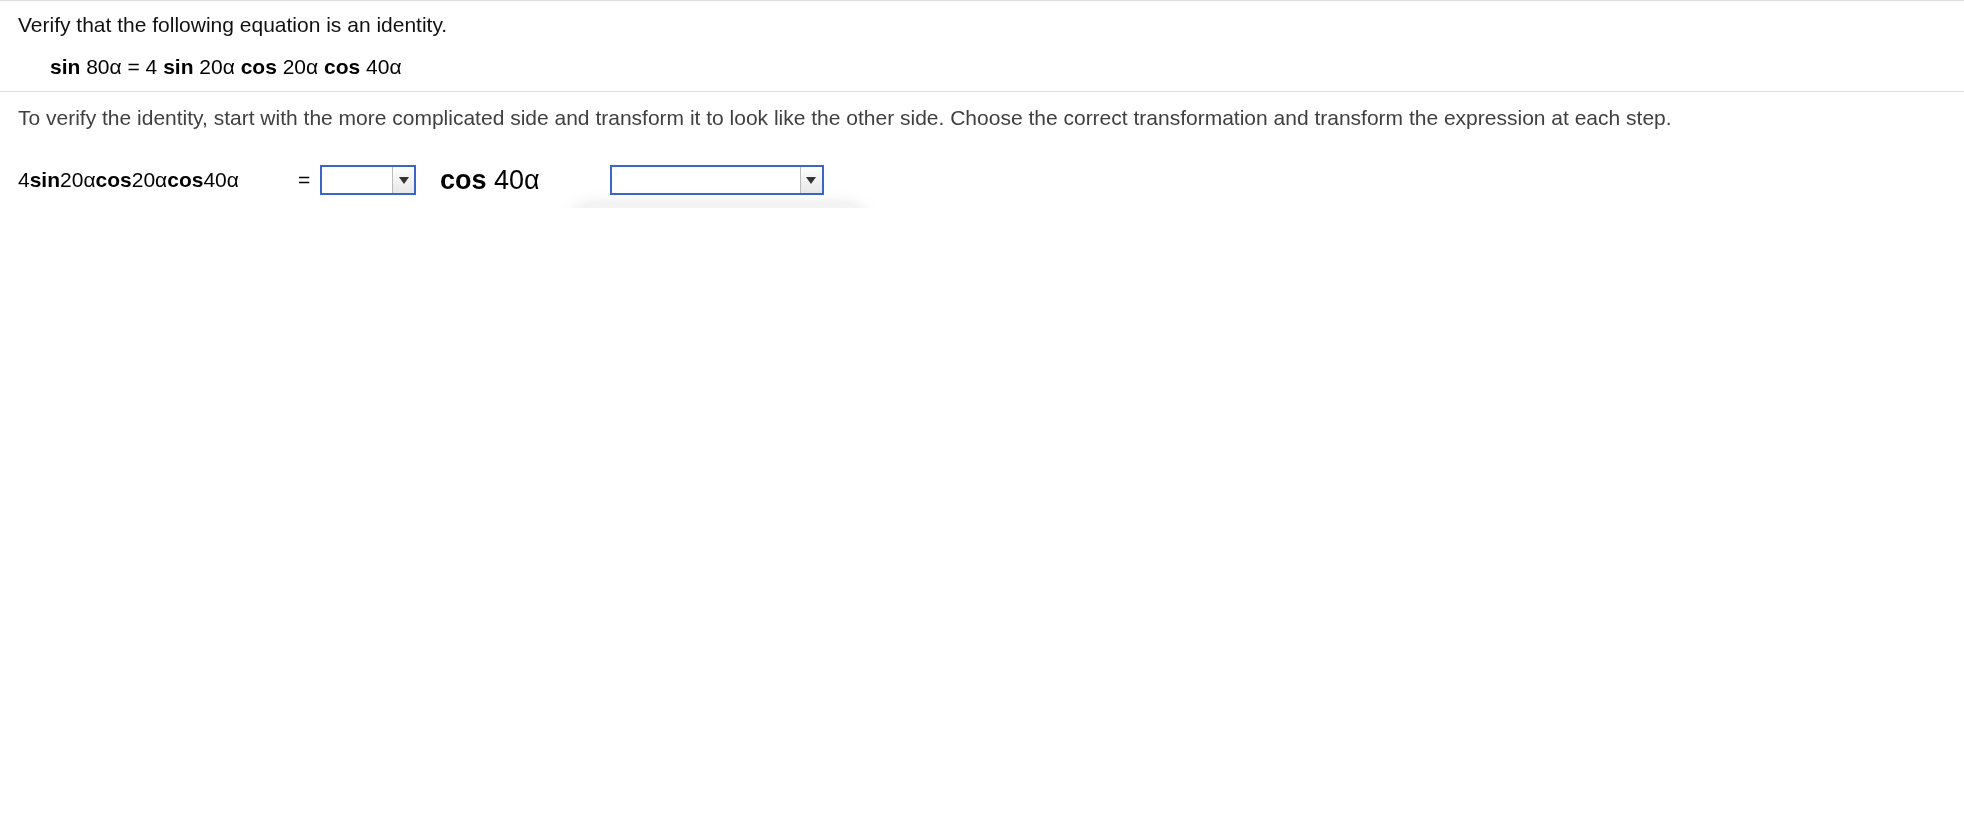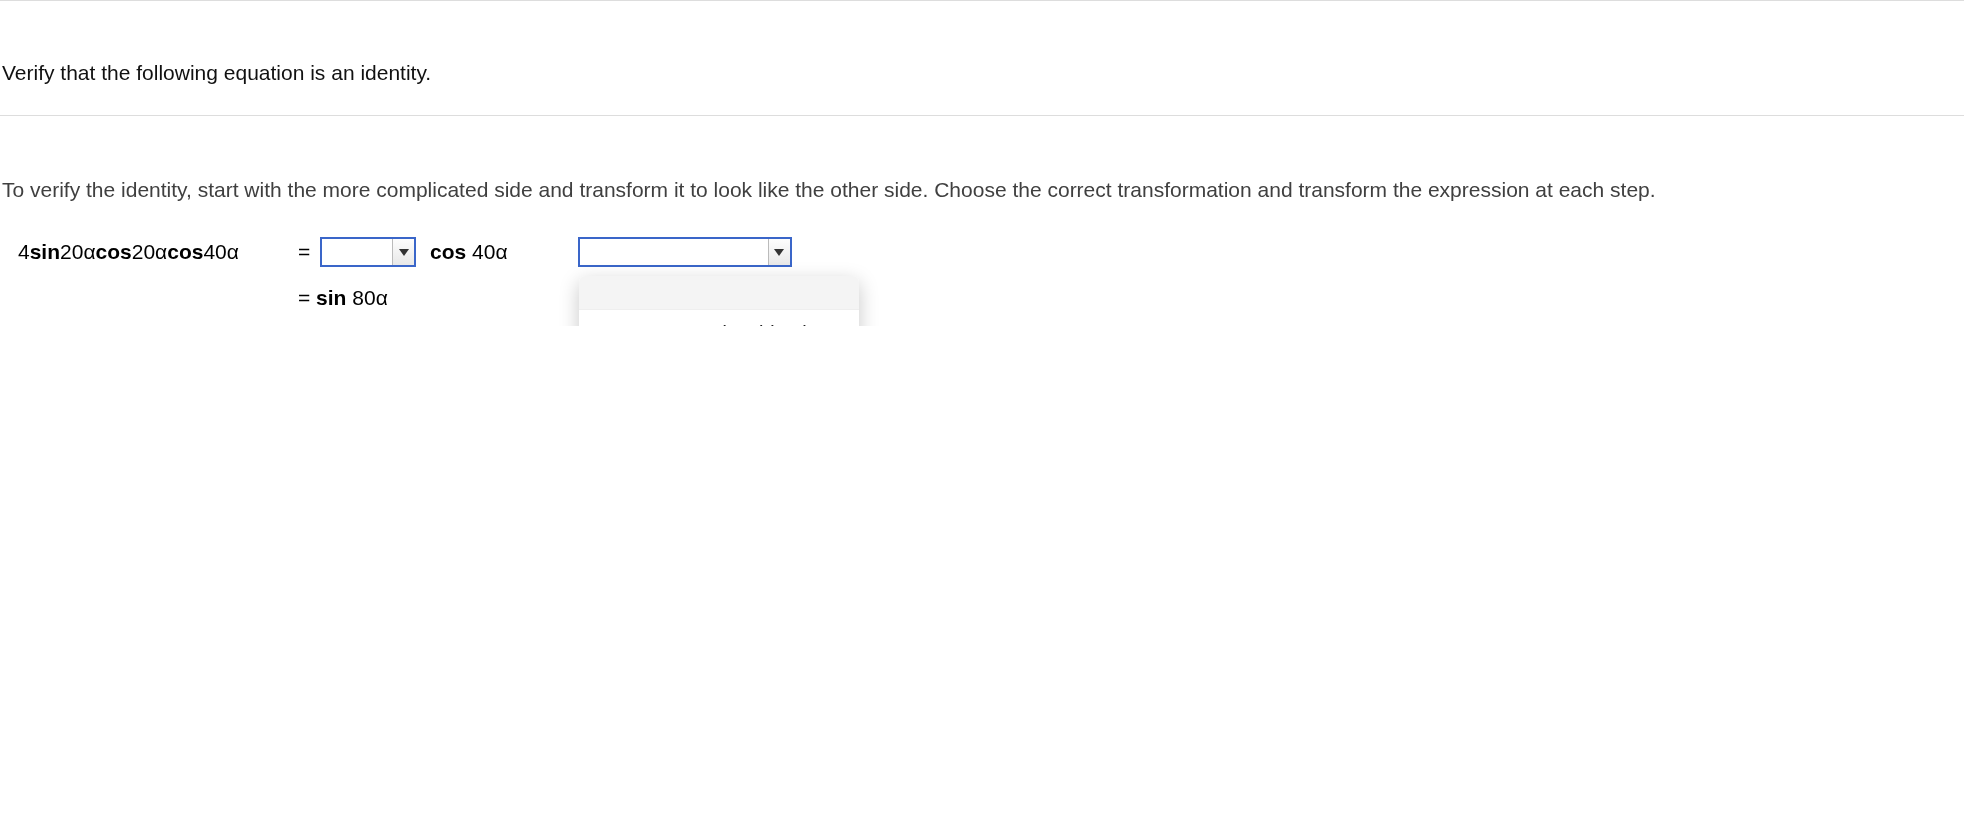--- a/index.html
+++ b/index.html
@@ -12,22 +12,21 @@
       font-size: 20px;
       color: #000;
       background: #fff;
       width: 1964px;
     }
     .rule {
       border-top: 1px solid #ddd;
       width: 100%;
     }
     .section {
-      padding: 12px 2px;
-      margin-top: 48px;
+      padding: 12px 18px;
     }
     .question-text {
       font-size: 21px;
       color: #111;
       margin-bottom: 18px;
     }
     .equation-line {
       margin-left: 32px;
       font-size: 21px;
     }
@@ -90,22 +89,22 @@
       width: 10px;
       height: 10px;
     }
     .combo.small .combo-input {
       width: 70px;
     }
     .combo.large .combo-input {
       width: 188px;
     }
     .after-text {
-      margin-left: 14px;
-      font-size: 21px;
+      margin-left: 24px;
+      font-size: 27px;
     }
     .dropdown-popup {
       position: absolute;
       top: 60px;
       left: 579px;
       width: 280px;
       background: #fff;
       border-radius: 6px;
       box-shadow: 0 6px 20px rgba(0,0,0,0.22);
       overflow: hidden;
@@ -127,20 +126,23 @@
       font-size: 21px;
     }
   </style>
 </head>
 <body>
 
 <div class="rule"></div>
 
 <div class="section">
   <div class="question-text">Verify that the following equation is an identity.</div>
+  <div class="equation-line">
+    <span class="bold">sin</span><span> 80α = 4 </span><span class="bold">sin</span><span> 20α </span><span class="bold">cos</span><span> 20α </span><span class="bold">cos</span><span> 40α</span>
+  </div>
 </div>
 
 <div class="rule"></div>
 
 <div class="section">
   <div class="instructions">To verify the identity, start with the more complicated side and transform it to look like the other side. Choose the correct transformation and transform the expression at each step.</div>
 </div>
 
 <div class="work-area">
 
@@ -174,26 +176,20 @@
     <div class="combo large">
       <input class="combo-input" type="text" value="" style="">
       <div class="combo-btn">
         <svg viewBox="0 0 10 10">
             <polygon points="0,2 10,2 5,9" fill="#333"></polygon>
           </svg>
       </div>
     </div>
   </div>
 
-  <div class="row">
-    <div class="lhs-col"></div>
-    <div class="second-row-text">
-      <span>= </span><span class="bold">sin</span><span> 80α</span>
-    </div>
-  </div>
 
   <div class="dropdown-popup">
     <div class="dropdown-blank"></div>
     <div class="dropdown-item">Sum-to-product identity</div>
     <div class="dropdown-item">Double-angle identity</div>
     <div class="dropdown-item">Half-angle identity</div>
     <div class="dropdown-item">Product-to-sum identity</div>
   </div>
 
 </div>

